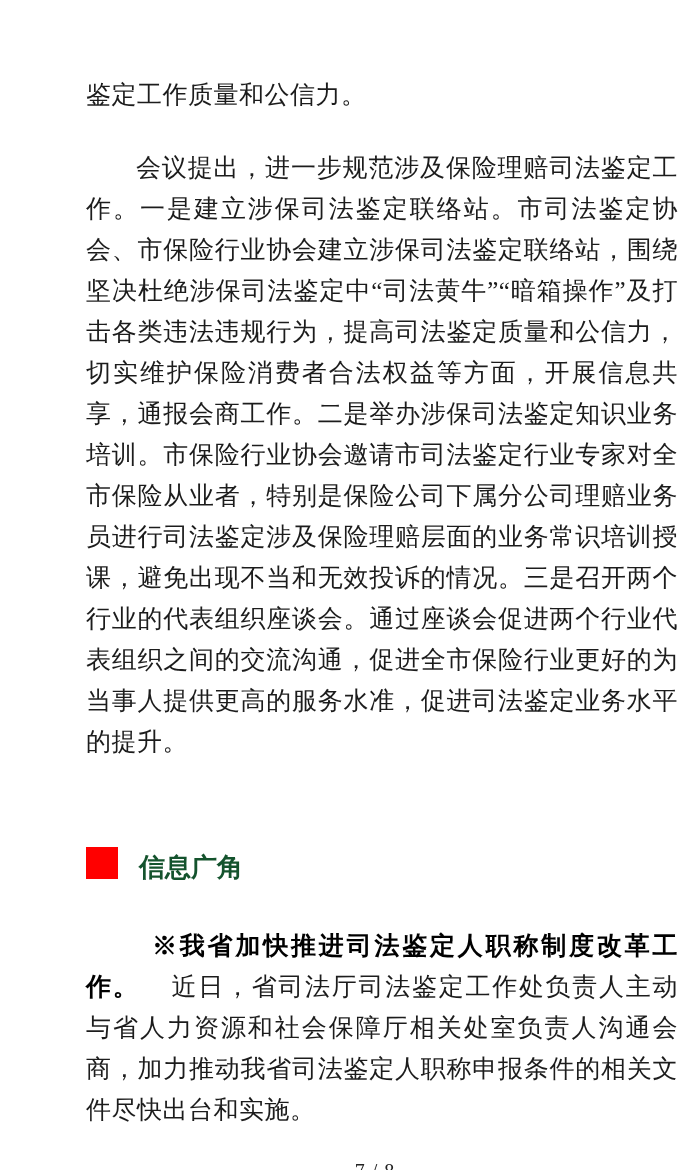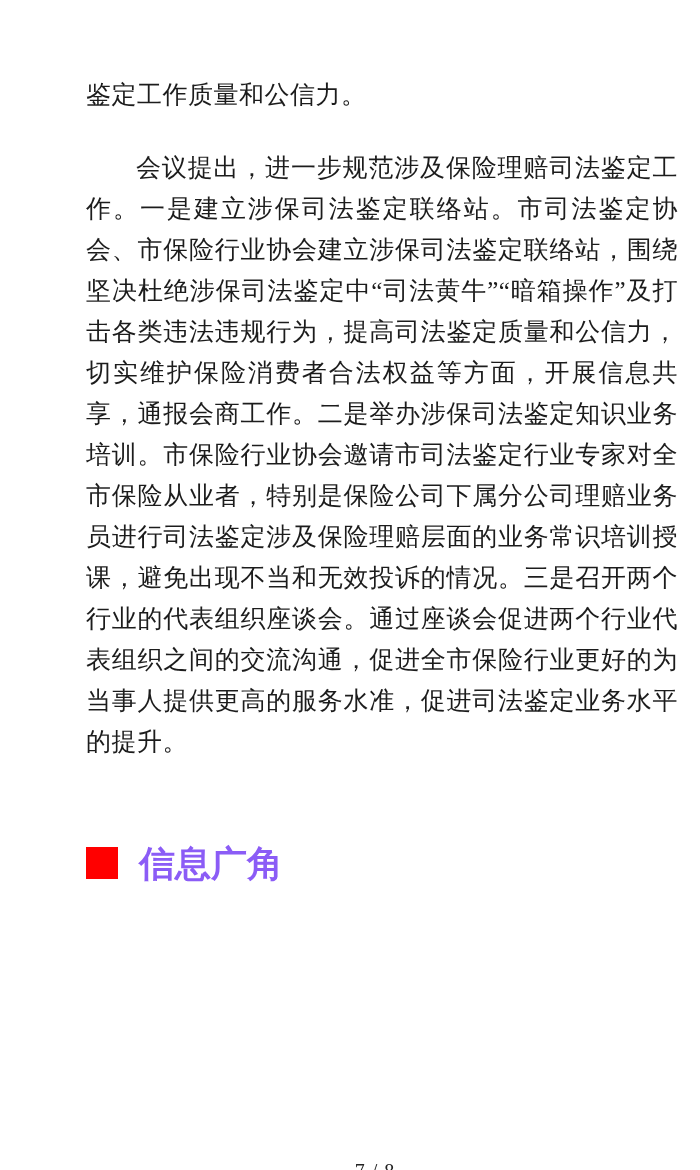--- a/index.html
+++ b/index.html
@@ -29,22 +29,22 @@
   .para .lead {
     font-weight: 700;
     color: #000000;
   }
   .section-header {
     margin-top: 53px;
     height: 31px;
     line-height: 31px;
     font-family: "Liberation Sans", "DejaVu Sans", sans-serif;
     font-weight: 700;
-    font-size: 36px;
-    color: #8b5cf6;
+    font-size: 26px;
+    color: #14532d;
     white-space: nowrap;
   }
   .red-square {
     display: inline-block;
     width: 28px;
     height: 28px;
     background: #ff0000;
     vertical-align: -3px;
     margin-right: 5px;
   }
@@ -68,18 +68,21 @@
   <div class="content">
 
     <p class="para">鉴定工作质量和公信力。</p>
 
     <p class="para indent">会议提出，进一步规范涉及保险理赔司法鉴定工作。一是建立涉保司法鉴定联络站。市司法鉴定协会、市保险行业协会建立涉保司法鉴定联络站，围绕坚决杜绝涉保司法鉴定中“司法黄牛”“暗箱操作”及打击各类违法违规行为，提高司法鉴定质量和公信力，切实维护保险消费者合法权益等方面，开展信息共享，通报会商工作。二是举办涉保司法鉴定知识业务培训。市保险行业协会邀请市司法鉴定行业专家对全市保险从业者，特别是保险公司下属分公司理赔业务员进行司法鉴定涉及保险理赔层面的业务常识培训授课，避免出现不当和无效投诉的情况。三是召开两个行业的代表组织座谈会。通过座谈会促进两个行业代表组织之间的交流沟通，促进全市保险行业更好的为当事人提供更高的服务水准，促进司法鉴定业务水平的提升。</p>
 
     <h2 class="section-header">
       <span class="red-square"></span><span>信息广角</span>
     </h2>
 
+    <p class="para indent after-header">
+      <span class="lead">※我省加快推进司法鉴定人职称制度改革工作。</span><span>近日，省司法厅司法鉴定工作处负责人主动与省人力资源和社会保障厅相关处室负责人沟通会商，加力推动我省司法鉴定人职称申报条件的相关文件尽快出台和实施。</span>
+    </p>
 
 
   </div>
 
   <div class="footer">7 / 8</div>
 </div>
 
 </body></html>

